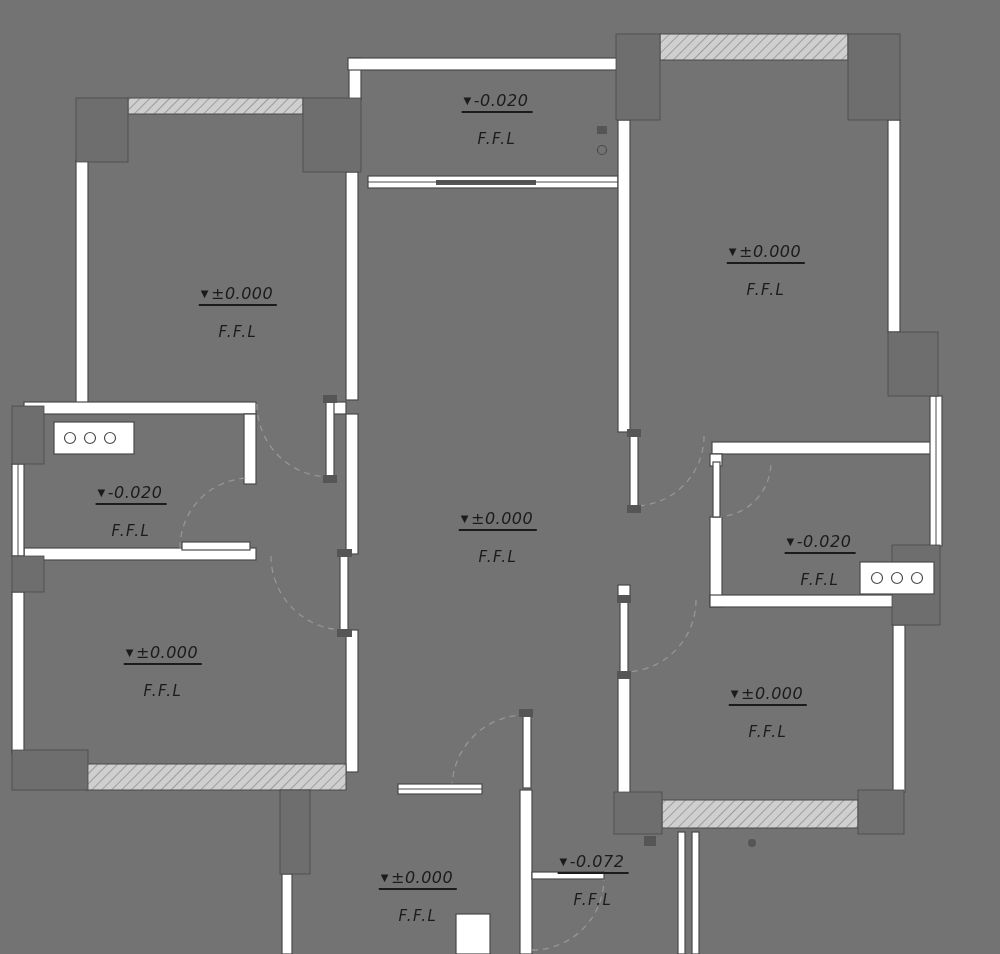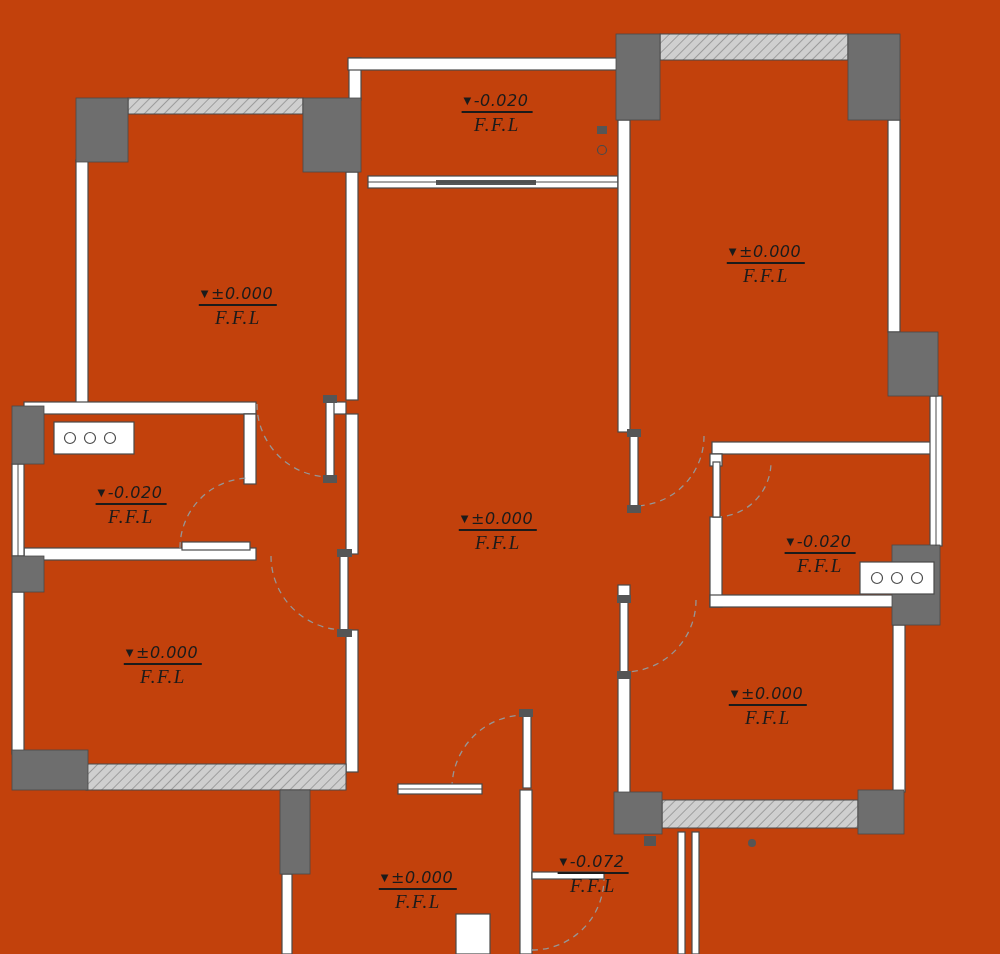--- a/index.html
+++ b/index.html
@@ -1,21 +1,21 @@
 <!DOCTYPE html>
 <html><head>
 <meta charset="utf-8">
 <style>
   * { box-sizing: border-box; }
   html, body { margin: 0; padding: 0; background: #ffffff; }
   .canvas {
     position: relative;
     width: 1000px;
     height: 954px;
-    background: #c2410c;
+    background: #737373;
     overflow: hidden;
     font-family: "DejaVu Sans", sans-serif;
   }
   .plan-svg { position: absolute; left: 0; top: 0; }
   .ffl {
     position: absolute;
     transform: translateX(-50%);
     text-align: center;
     color: #1b1b1b;
     line-height: 1.12;
@@ -31,25 +31,24 @@
     white-space: nowrap;
   }
   .ffl-tri {
     font-style: normal;
     font-size: 10px;
     margin-right: 2px;
     position: relative;
     top: -2px;
   }
   .ffl-unit {
-    font-size: 19px;
+    font-size: 15px;
     font-style: italic;
     letter-spacing: 1.5px;
-    margin-top: 1px;
-    font-family: Liberation Serif, serif;
+    margin-top: 18px;
   }
 </style>
 </head>
 <body>
 
 <div class="canvas">
 
   <svg class="plan-svg" width="1000" height="954" viewBox="0 0 1000 954">
     <defs>
       <pattern id="hatch" width="7" height="7" patternUnits="userSpaceOnUse" patternTransform="rotate(45)">

